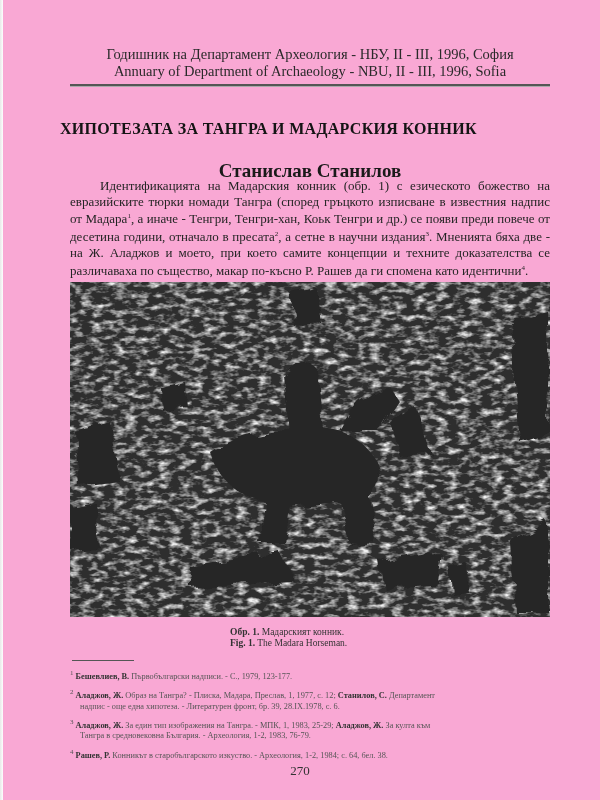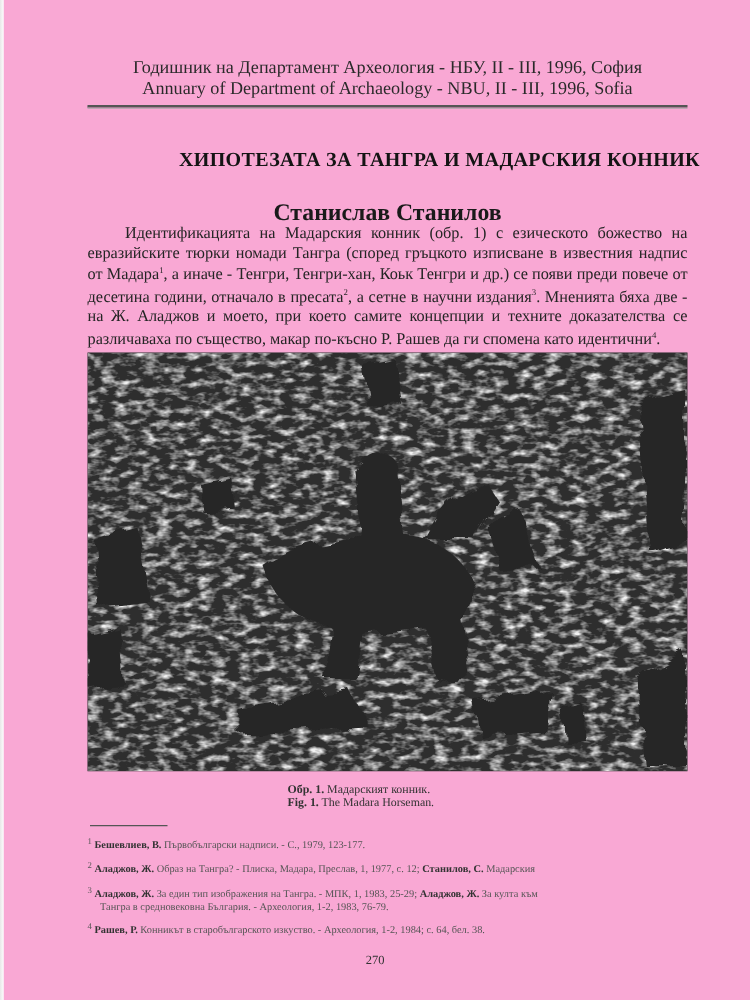--- a/index.html
+++ b/index.html
@@ -34,21 +34,21 @@
       position: absolute;
       left: 70px; top: 84px;
       width: 480px; height: 0;
       border-top: 2px solid #555;
       box-shadow: 0 1px 0 #aaa;
     }
     .title {
       position: absolute;
       left: 60px; top: 120px;
       width: 500px;
-      text-align: right;
+      text-align: left;
       font-size: 16px;
       font-weight: bold;
       letter-spacing: 0.3px;
       color: #141414;
     }
     .author {
       position: absolute;
       left: 60px; top: 160px;
       width: 500px;
       text-align: center;
@@ -99,21 +99,21 @@
       color: #555;
     }
     .fn { margin: 0 0 5px 0; }
     .fn .cont { padding-left: 10px; display: block; }
     .fn b { color: #333; }
     .page-number {
       position: absolute;
       left: 270px; top: 763px;
       width: 60px;
       text-align: center;
-      font-size: 10px;
+      font-size: 13px;
       color: #333;
     }
     .scan-edge {
       position: absolute;
       left: 0; top: 0; bottom: 0;
       width: 3px;
       background: linear-gradient(to right, #e8e8e8, #fdfdfd);
     }
   </style>
 </head>
@@ -183,21 +183,22 @@
     <p class="fn">
       <sup>1</sup>
       <b>Бешевлиев, В.</b>
       <span>Първобългарски надписи. - С., 1979, 123-177.</span>
     </p>
     <p class="fn">
       <sup>2</sup>
       <b>Аладжов, Ж.</b>
       <span>Образ на Тангра? - Плиска, Мадара, Преслав, 1, 1977, с. 12;</span>
       <b>Станилов, С.</b>
-      <span>Мадарския</span>
+      <span>Департамент</span>
+      <span class="cont">надпис - още една хипотеза. - Литературен фронт, бр. 39, 28.IX.1978, с. 6.</span>
     </p>
     <p class="fn">
       <sup>3</sup>
       <b>Аладжов, Ж.</b>
       <span>За един тип изображения на Тангра. - МПК, 1, 1983, 25-29;</span>
       <b>Аладжов, Ж.</b>
       <span>За култа към</span>
       <span class="cont">Тангра в средновековна България. - Археология, 1-2, 1983, 76-79.</span>
     </p>
     <p class="fn">

